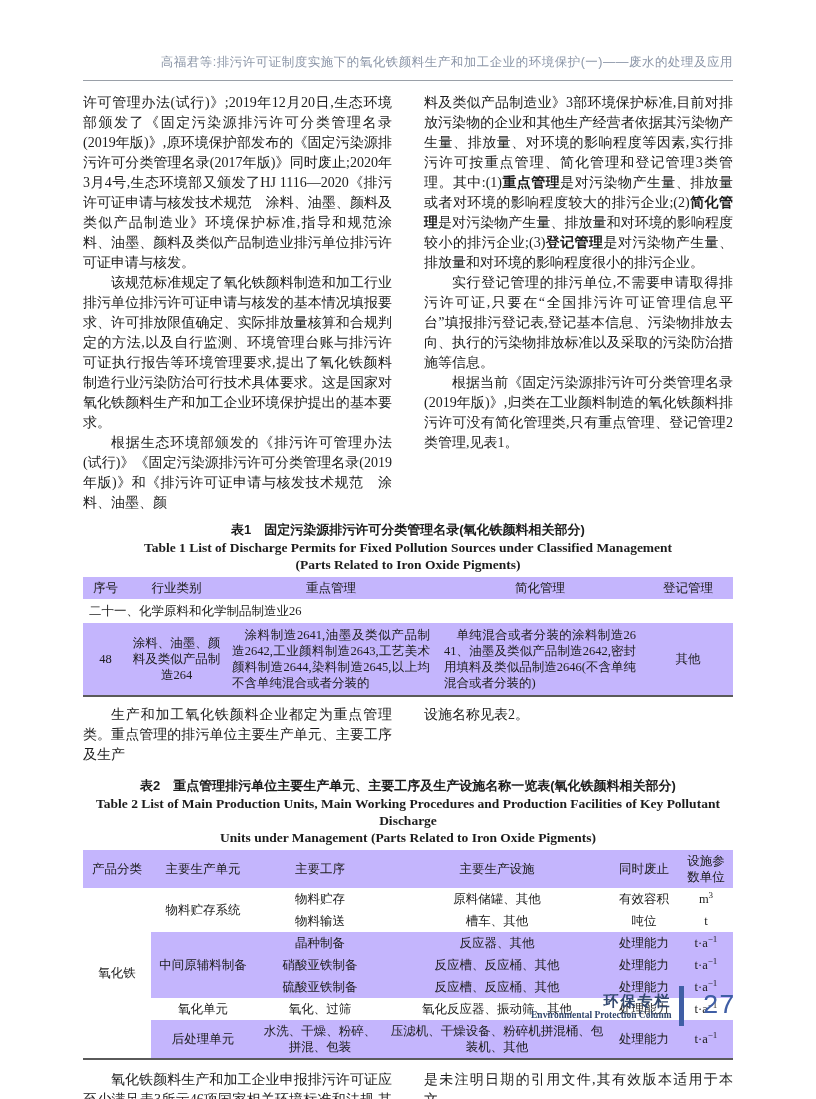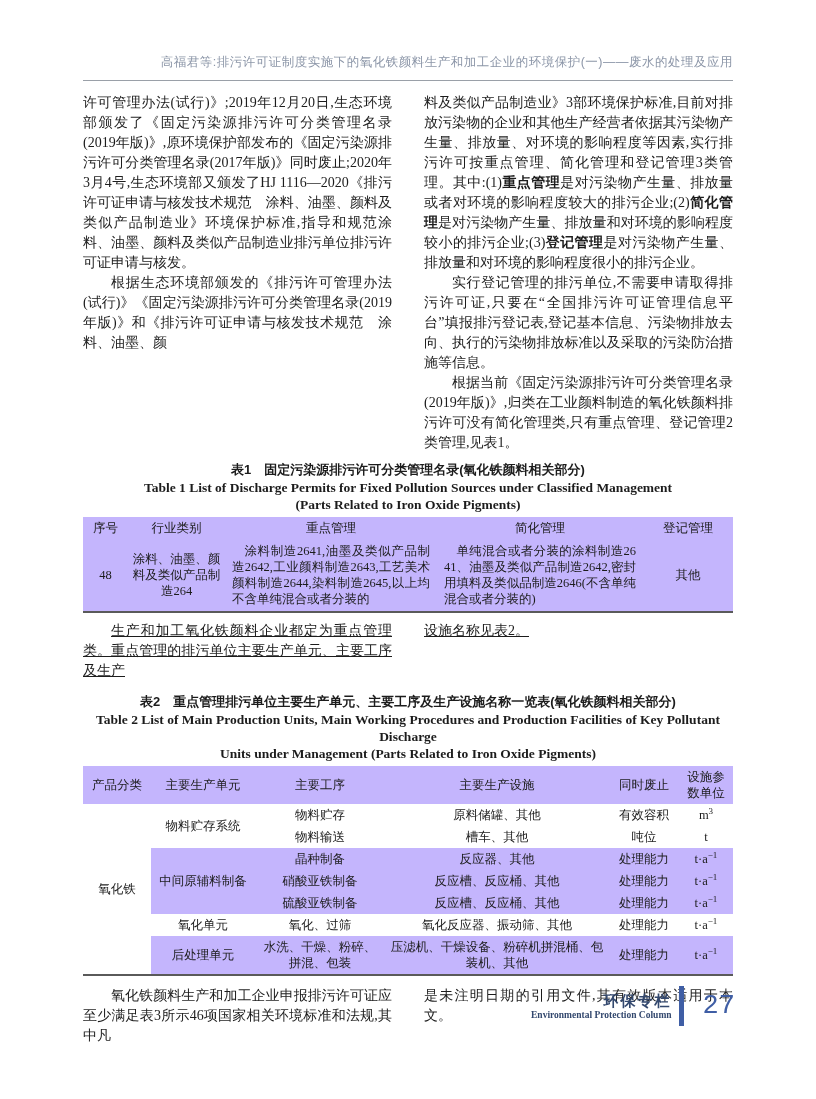--- a/index.html
+++ b/index.html
@@ -37,21 +37,21 @@
           font-size:12.5px; line-height:16px; margin-top:4px;
           border-bottom:2px solid #5a5a5a; }
   th, td { padding:3px 4px; vertical-align:middle; text-align:center;
            font-weight:normal; word-break:break-all; }
   .g { background:#c4b5fd; }
   th.g { font-family:"Liberation Sans", sans-serif; }
   td.jc { text-align:justify; text-indent:1em; padding:4px 7px; }
   tr.group td { text-align:left; padding:4px 6px; background:#ffffff; }
   sup { font-size:9px; line-height:0; }
 
-  .mid { margin-top:8px;text-decoration:underline; }
+  .mid { margin-top:8px; }
   .bottom { margin-top:10px; }
   .t2caption { margin-top:12px; }
 
   .footer {
     position:absolute; top:986px; right:81px;
     display:flex; align-items:center;
   }
   .f-text { text-align:right; padding-right:7px; }
   .f-cn { font-size:15px; font-weight:bold; color:#33486e; line-height:17px;
           font-family:"Liberation Sans", sans-serif; letter-spacing:2px; }
@@ -66,20 +66,21 @@
 
 <div class="page">
   <div class="content">
 
     <div class="running-head">高福君等:排污许可证制度实施下的氧化铁颜料生产和加工企业的环境保护(一)——废水的处理及应用</div>
     <div class="head-rule"></div>
 
     <div class="twocol" style="margin-top:12px;">
       <div class="col">
         <p class="body"><span>许可管理办法(试行)》;2019年12月20日,生态环境部颁发了《固定污染源排污许可分类管理名录(2019年版)》,原环境保护部发布的《固定污染源排污许可分类管理名录(2017年版)》同时废止;2020年3月4号,生态环境部又颁发了HJ 1116—2020《排污许可证申请与核发技术规范　涂料、油墨、颜料及类似产品制造业》环境保护标准,指导和规范涂料、油墨、颜料及类似产品制造业排污单位排污许可证申请与核发。</span></p>
+        <p class="body indent"><span>该规范标准规定了氧化铁颜料制造和加工行业排污单位排污许可证申请与核发的基本情况填报要求、许可排放限值确定、实际排放量核算和合规判定的方法,以及自行监测、环境管理台账与排污许可证执行报告等环境管理要求,提出了氧化铁颜料制造行业污染防治可行技术具体要求。这是国家对氧化铁颜料生产和加工企业环境保护提出的基本要求。</span></p>
         <p class="body indent"><span>根据生态环境部颁发的《排污许可管理办法(试行)》《固定污染源排污许可分类管理名录(2019年版)》和《排污许可证申请与核发技术规范　涂料、油墨、颜</span></p>
       </div>
       <div class="col">
         <p class="body"><span>料及类似产品制造业》3部环境保护标准,目前对排放污染物的企业和其他生产经营者依据其污染物产生量、排放量、对环境的影响程度等因素,实行排污许可按重点管理、简化管理和登记管理3类管理。其中:(1)</span><span class="b">重点管理</span><span>是对污染物产生量、排放量或者对环境的影响程度较大的排污企业;(2)</span><span class="b">简化管理</span><span>是对污染物产生量、排放量和对环境的影响程度较小的排污企业;(3)</span><span class="b">登记管理</span><span>是对污染物产生量、排放量和对环境的影响程度很小的排污企业。</span></p>
         <p class="body indent"><span>实行登记管理的排污单位,不需要申请取得排污许可证,只要在“全国排污许可证管理信息平台”填报排污登记表,登记基本信息、污染物排放去向、执行的污染物排放标准以及采取的污染防治措施等信息。</span></p>
         <p class="body indent"><span>根据当前《固定污染源排污许可分类管理名录(2019年版)》,归类在工业颜料制造的氧化铁颜料排污许可没有简化管理类,只有重点管理、登记管理2类管理,见表1。</span></p>
       </div>
     </div>
 
     <div class="cap">
@@ -96,20 +97,23 @@
           <col style="width:206px">
           <col style="width:90px">
       </colgroup>
       <tbody>
         <tr>
           <th class="g">序号</th>
           <th class="g">行业类别</th>
           <th class="g">重点管理</th>
           <th class="g">简化管理</th>
           <th class="g">登记管理</th>
+        </tr>
+        <tr class="group">
+          <td colspan="5">二十一、化学原料和化学制品制造业26</td>
         </tr>
         <tr>
           <td class="g">48</td>
           <td class="g">涂料、油墨、颜料及类似产品制造264</td>
           <td class="g jc">涂料制造2641,油墨及类似产品制造2642,工业颜料制造2643,工艺美术颜料制造2644,染料制造2645,以上均不含单纯混合或者分装的</td>
           <td class="g jc">单纯混合或者分装的涂料制造2641、油墨及类似产品制造2642,密封用填料及类似品制造2646(不含单纯混合或者分装的)</td>
           <td class="g">其他</td>
         </tr>
       </tbody>
     </table>

